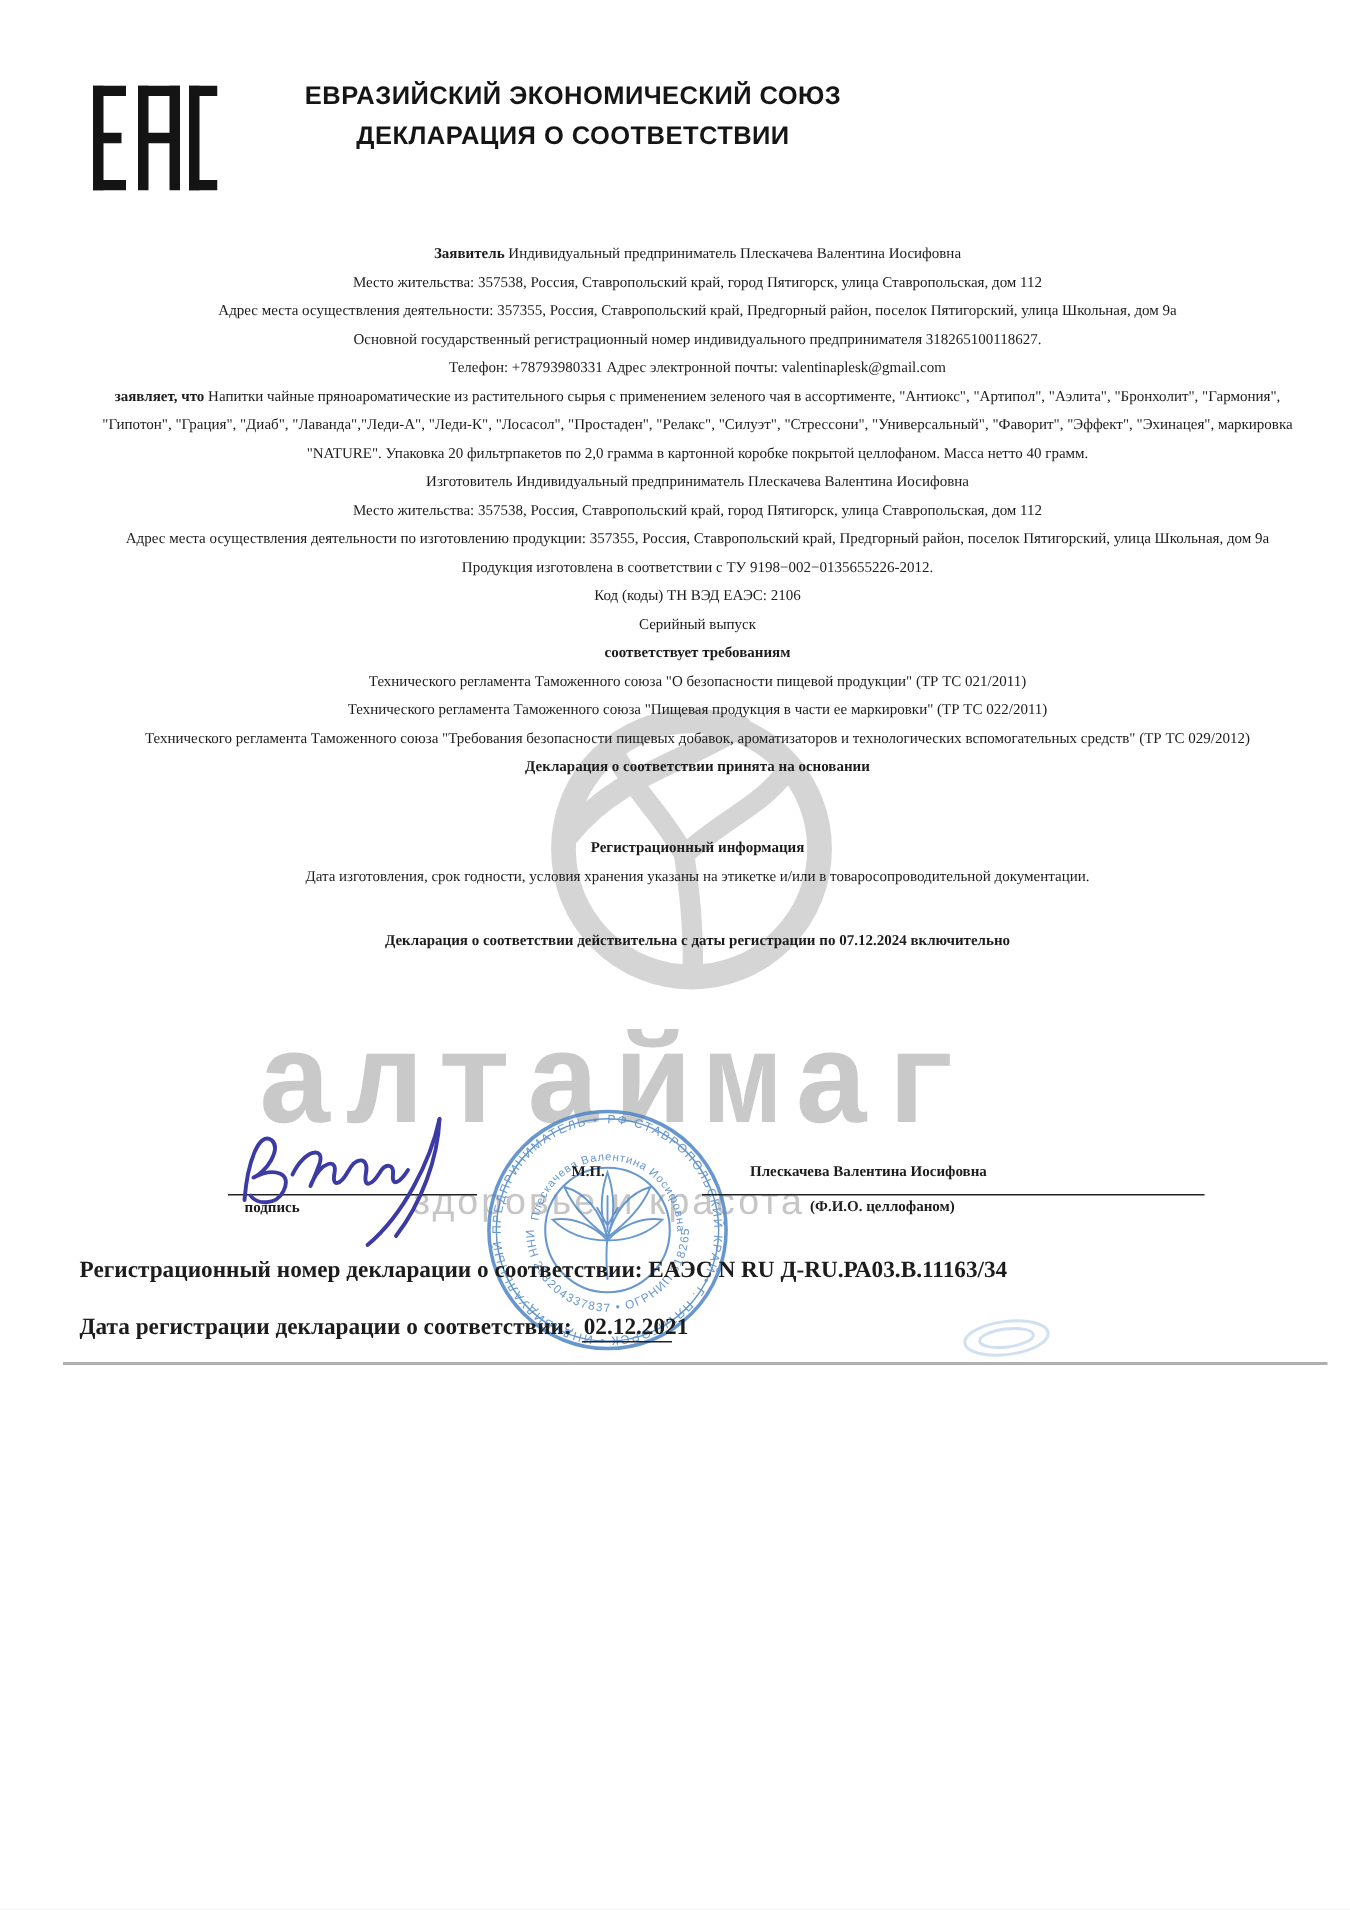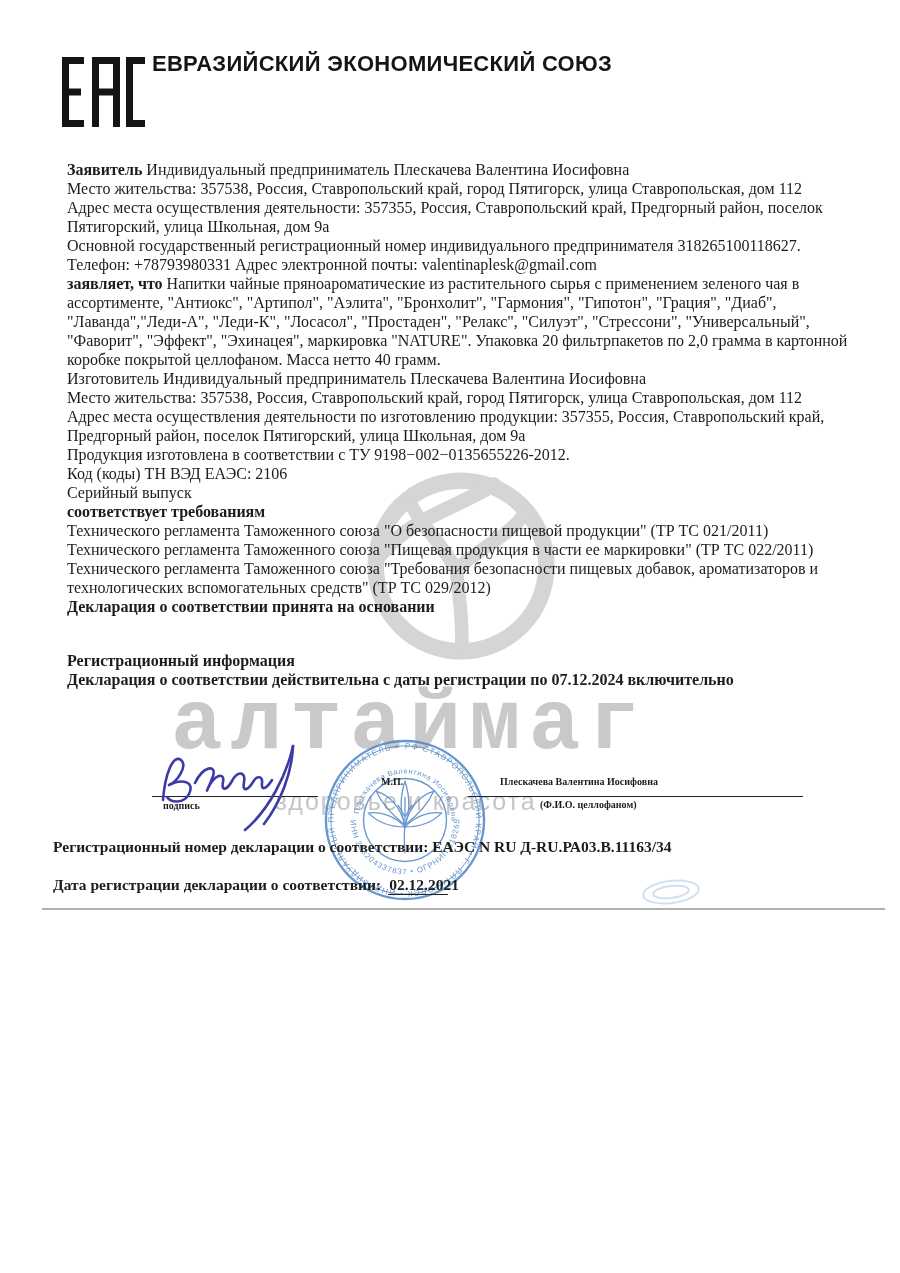--- a/index.html
+++ b/index.html
@@ -7,25 +7,25 @@
     position:relative;width:900px;height:1273px;margin:0 auto;
     background:#ffffff;overflow:hidden;
     font-family:"Liberation Serif","DejaVu Serif",serif;
     color:#1c1c1c;
     border-right:1px solid #ececec;border-bottom:1px solid #e3e3e3;
   }
   
   .eac-logo{position:absolute;left:62px;top:57px;width:83px;height:70px;}
   .hdr{position:absolute;left:0;top:50px;width:732px;text-align:center;
        font-family:"Liberation Sans","DejaVu Sans",sans-serif;
-       font-weight:bold;font-size:22px;line-height:27px;color:#151515;
+       font-weight:bold;font-size:17px;line-height:27px;color:#151515;
        padding-left:32px;box-sizing:border-box;letter-spacing:.3px;}
   
-  .doc-body{position:absolute;left:67px;top:160px;width:820px;z-index:2;
-            font-size:16px;line-height:19px;}
+  .doc-body{position:absolute;left:55px;top:160px;width:820px;z-index:2;
+            font-size:10px;line-height:19px;text-align:center;}
   .doc-body p{margin:0;}
   .doc-body b{font-weight:bold;}
   
   .wm-circle{position:absolute;left:364px;top:469px;width:194px;height:194px;z-index:0;}
   .wm-brand{position:absolute;left:0;top:682px;width:819px;text-align:center;z-index:1;
             font-family:Liberation Mono, monospace;font-weight:bold;
             font-size:86px;line-height:86px;color:#c9c9c9;letter-spacing:8px;}
   .wm-tagline{position:absolute;left:-44px;top:787px;width:900px;text-align:center;z-index:1;
             font-family:"Liberation Sans","DejaVu Sans",sans-serif;
             font-size:25px;color:#c6c6c6;letter-spacing:2px;}
@@ -70,20 +70,21 @@
       <rect x="30" y="31.5" width="28" height="7"></rect>
 
       <rect x="64" y="0" width="7" height="70"></rect>
       <rect x="64" y="0" width="19" height="7"></rect>
       <rect x="64" y="63" width="19" height="7"></rect>
     </g>
   </svg>
 
   <div class="hdr">
     <div>ЕВРАЗИЙСКИЙ ЭКОНОМИЧЕСКИЙ СОЮЗ</div>
+    <div>ДЕКЛАРАЦИЯ О СООТВЕТСТВИИ</div>
   </div>
 
   <svg class="wm-circle" viewBox="0 0 200 200" xmlns="http://www.w3.org/2000/svg" aria-hidden="true">
     <g stroke="#d5d5d5" fill="none" stroke-linecap="round">
       <circle cx="100" cy="100" r="88" stroke-width="17"></circle>
       <path d="M101,182 C101,146 98,126 95,104" stroke-width="14"></path>
       <path d="M95,104 C80,76 62,62 48,36" stroke-width="14"></path>
       <path d="M95,104 C121,80 148,70 164,48" stroke-width="14"></path>
       <path d="M16,90 C48,50 92,42 134,16" stroke-width="15"></path>
     </g>
@@ -154,20 +155,21 @@
       <p>Адрес места осуществления деятельности по изготовлению продукции: 357355, Россия, Ставропольский край, Предгорный район, поселок Пятигорский, улица Школьная, дом 9а</p>
       <p>Продукция изготовлена в соответствии с ТУ 9198−002−0135655226-2012.</p>
       <p>Код (коды) ТН ВЭД ЕАЭС: 2106</p>
       <p>Серийный выпуск</p>
       <p><b>соответствует требованиям</b></p>
       <p>Технического регламента Таможенного союза "О безопасности пищевой продукции" (ТР ТС 021/2011)</p>
       <p>Технического регламента Таможенного союза "Пищевая продукция в части ее маркировки" (ТР ТС 022/2011)</p>
       <p>Технического регламента Таможенного союза "Требования безопасности пищевых добавок, ароматизаторов и технологических вспомогательных средств" (ТР ТС 029/2012)</p>
       <p style="margin-bottom: 35px;"><b>Декларация о соответствии принята на основании</b></p>
       <p><b>Регистрационный информация</b></p>
+      <p style="margin-bottom: 24px;">Дата изготовления, срок годности, условия хранения указаны на этикетке и/или в товаросопроводительной документации.</p>
       <p><b>Декларация о соответствии действительна с даты регистрации по 07.12.2024 включительно</b></p>
     </div>
 
   <div class="sig-line left"></div>
   <div class="sig-line right"></div>
   <div class="lab sig-label">подпись</div>
   <div class="lab mp-label">М.П.</div>
   <div class="lab fio-name">Плескачева Валентина Иосифовна</div>
   <div class="lab fio-label">(Ф.И.О. целлофаном)</div>
 

